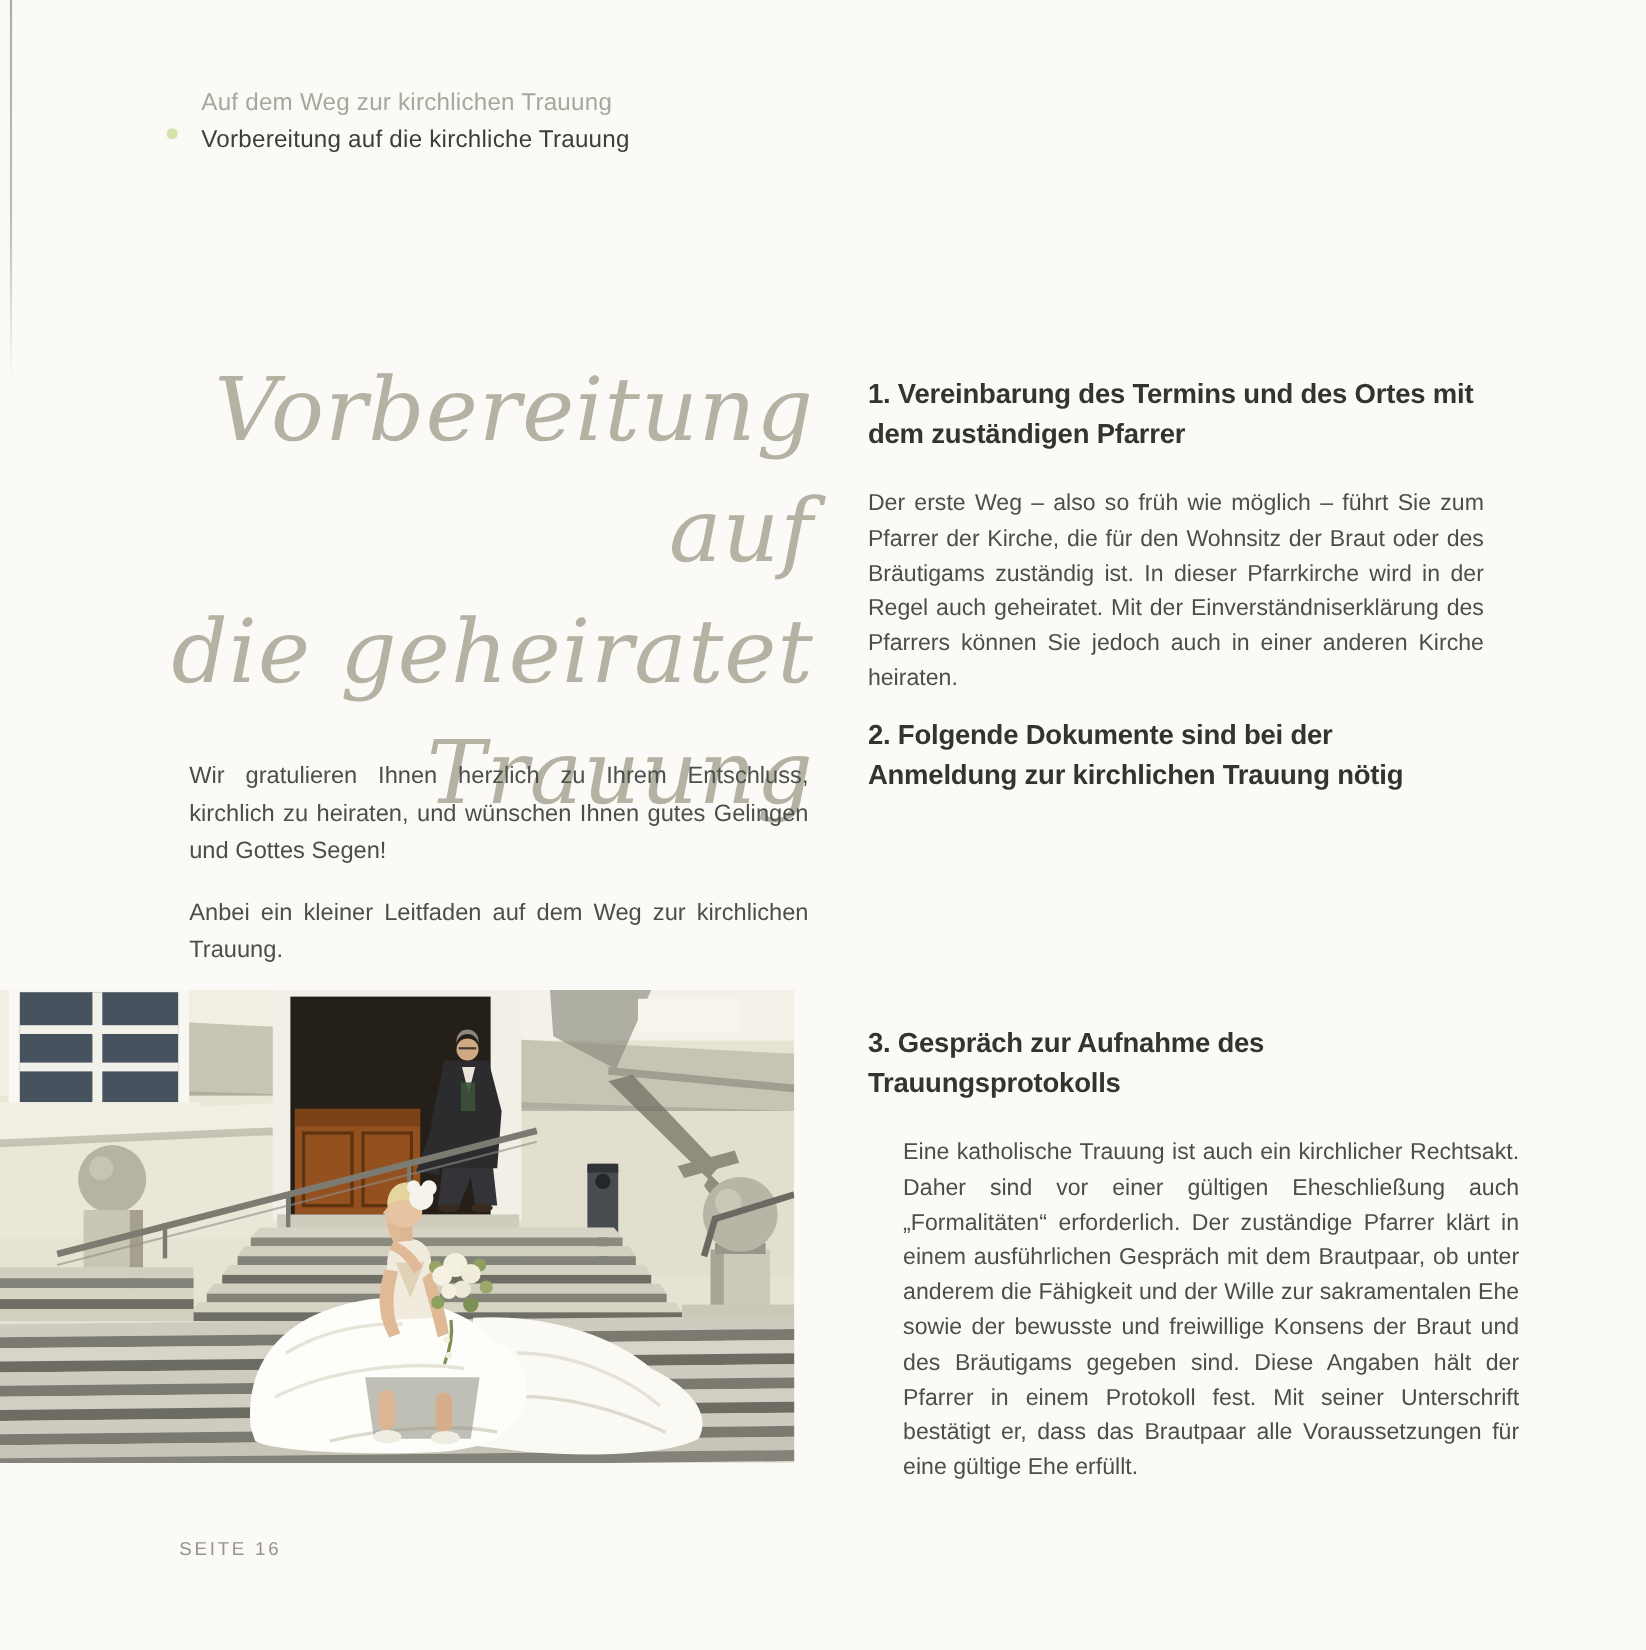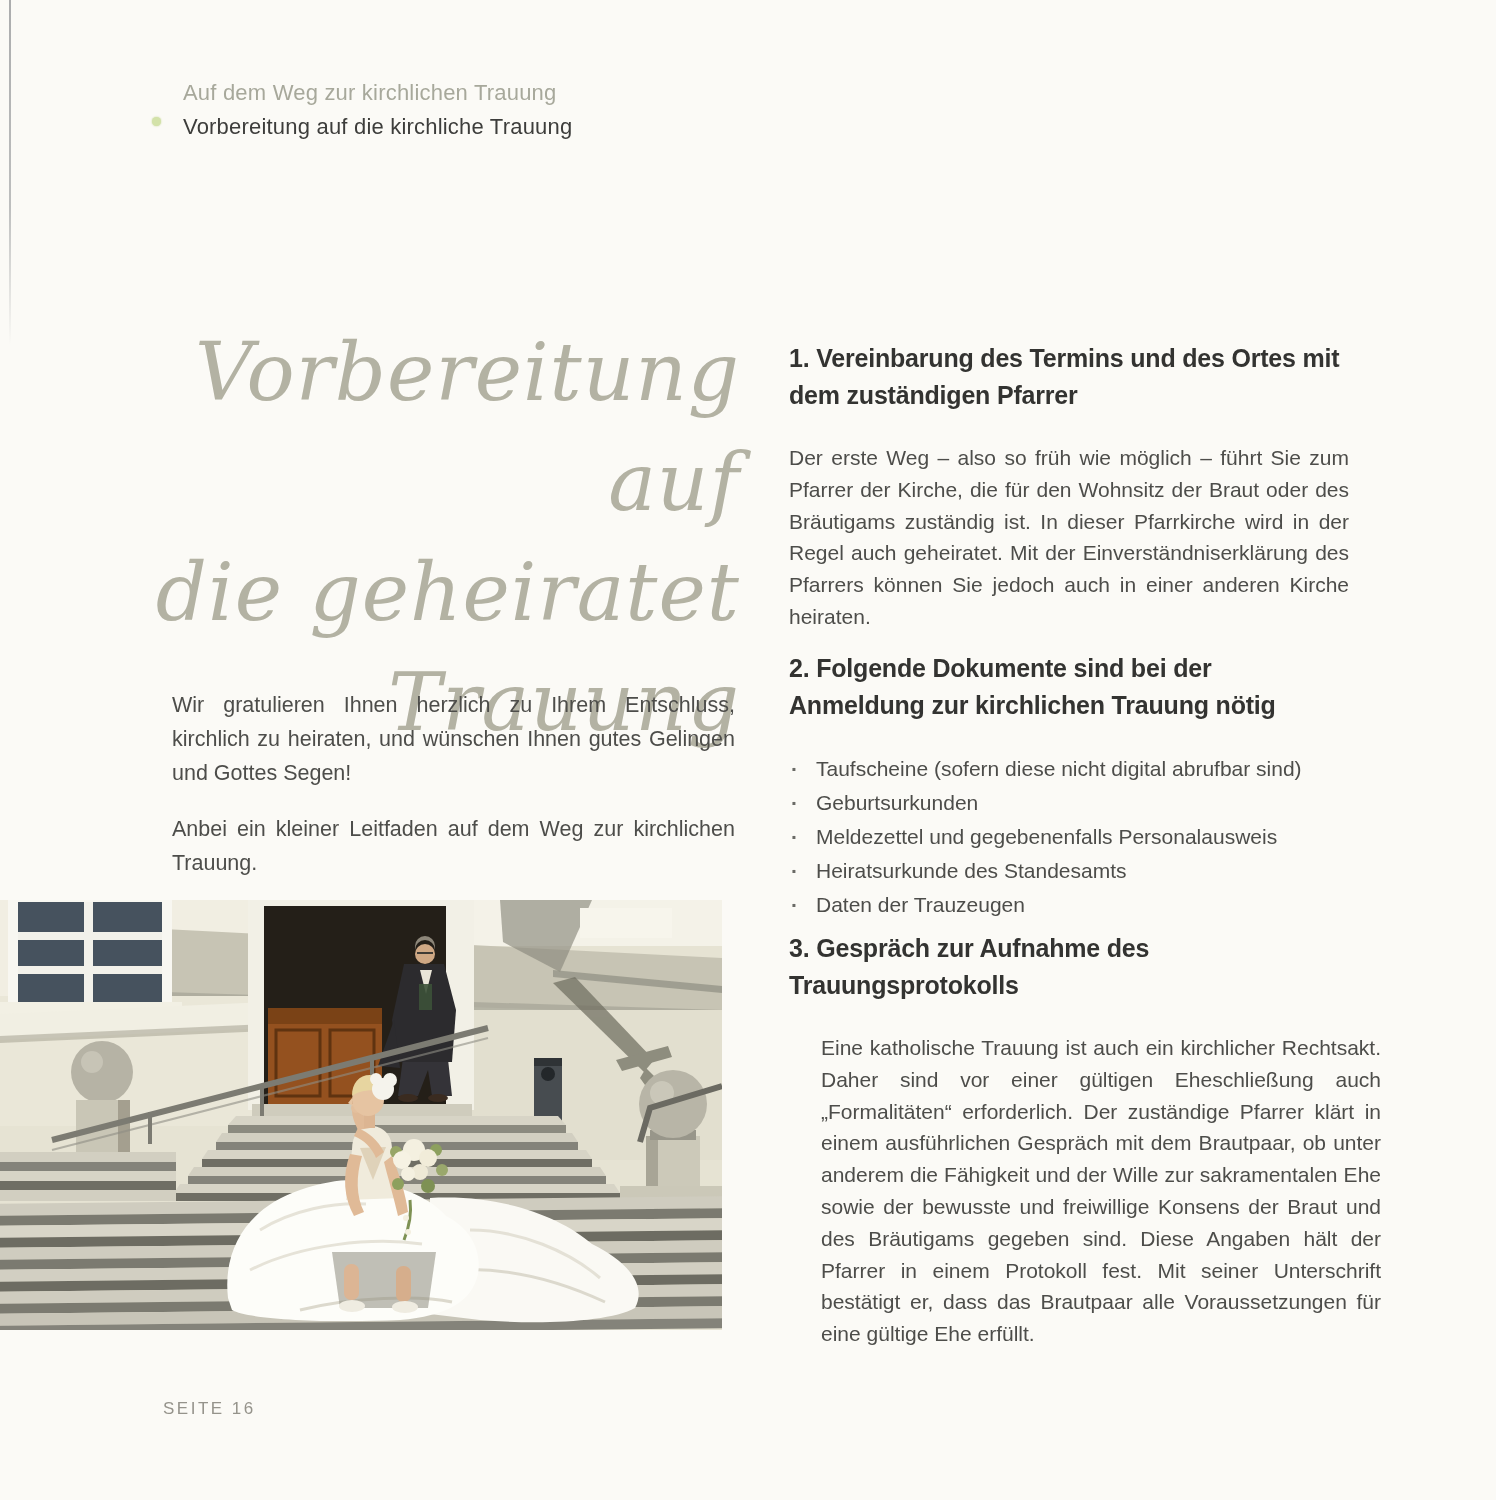--- a/index.html
+++ b/index.html
@@ -77,27 +77,20 @@
   <div class="sec sec-heading" id="sec1-heading">
     <div>1. Vereinbarung des Termins und des Ortes mit</div>
     <div>dem zuständigen Pfarrer</div>
   </div>
   <p class="sec sec-body" id="sec1-body">Der erste Weg – also so früh wie möglich – führt Sie zum Pfarrer der Kirche, die für den Wohnsitz der Braut oder des Bräutigams zuständig ist. In dieser Pfarrkirche wird in der Regel auch geheiratet. Mit der Einverständniserklärung des Pfarrers können Sie jedoch auch in einer anderen Kirche heiraten.</p>
 
   <div class="sec sec-heading" id="sec2-heading">
     <div>2. Folgende Dokumente sind bei der</div>
     <div>Anmeldung zur kirchlichen Trauung nötig</div>
   </div>
-  <ul class="sec doc-list" id="sec2-list">
-    <li>Taufscheine (sofern diese nicht digital abrufbar sind)</li>
-    <li>Geburtsurkunden</li>
-    <li>Meldezettel und gegebenenfalls Personalausweis</li>
-    <li>Heiratsurkunde des Standesamts</li>
-    <li>Daten der Trauzeugen</li>
-  </ul>
 
   <div class="sec sec-heading" id="sec3-heading">
     <div>3. Gespräch zur Aufnahme des</div>
     <div>Trauungsprotokolls</div>
   </div>
   <p class="sec sec-body" id="sec3-body">Eine katholische Trauung ist auch ein kirchlicher Rechtsakt. Daher sind vor einer gültigen Eheschließung auch „Formalitäten“ erforderlich. Der zuständige Pfarrer klärt in einem ausführlichen Gespräch mit dem Brautpaar, ob unter anderem die Fähigkeit und der Wille zur sakramentalen Ehe sowie der bewusste und freiwillige Konsens der Braut und des Bräutigams gegeben sind. Diese Angaben hält der Pfarrer in einem Protokoll fest. Mit seiner Unterschrift bestätigt er, dass das Brautpaar alle Voraussetzungen für eine gültige Ehe erfüllt.</p>
 
   <svg class="photo" viewBox="0 0 722 430" role="img" aria-label="Braut mit Brautstrauß sitzt auf einer Steintreppe, Bräutigam steht oben an der Kirchentür">
 
     <rect x="0" y="0" width="722" height="430" fill="#e6e3d3"></rect>

